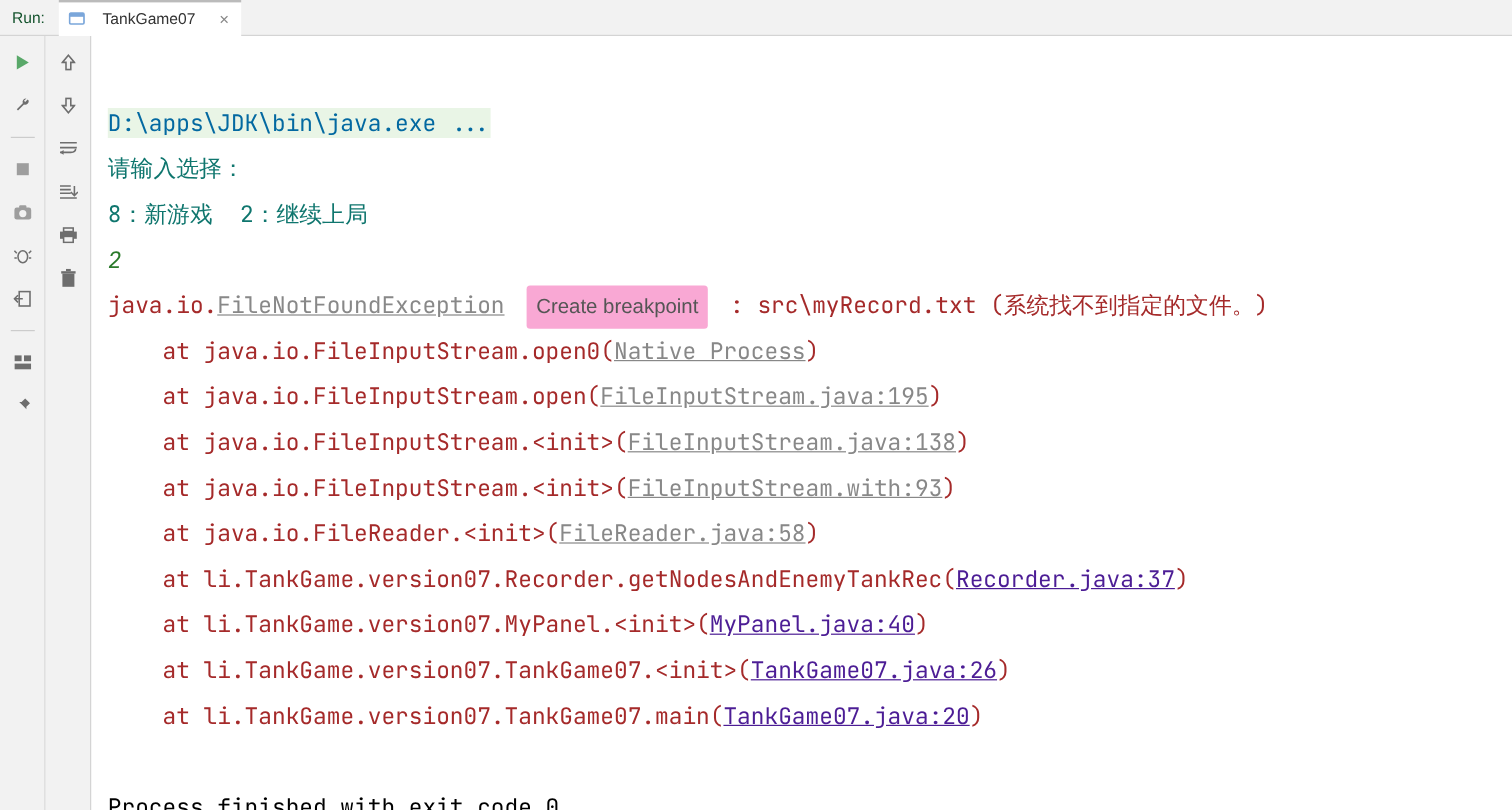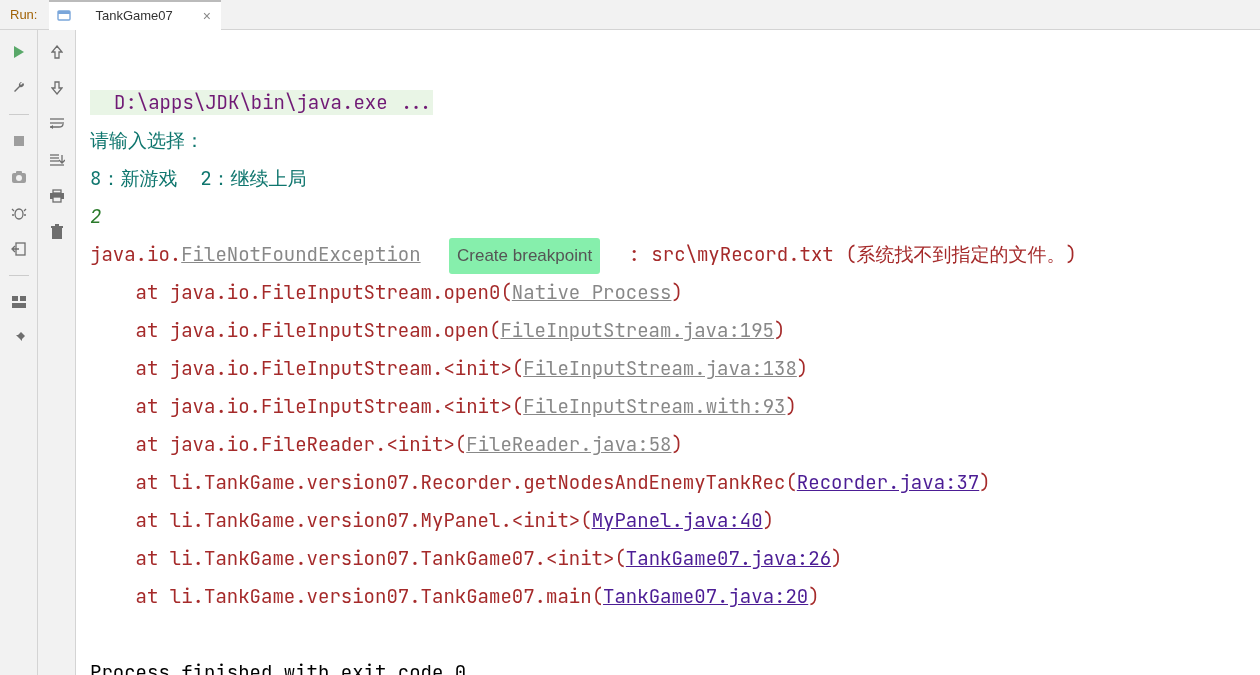--- a/index.html
+++ b/index.html
@@ -16,32 +16,32 @@
     }
     .header {
       display: flex;
       align-items: center;
       background: #f2f2f2;
       border-bottom: 1px solid #d4d4d4;
       height: 30px;
       padding-left: 10px;
     }
     .run-label {
-      color: #a16207;
+      color: #14532d;
       font-size: 13px;
       padding-right: 12px;
     }
     .tab {
       display: flex;
       align-items: center;
       background: #fff;
       border-top: 2px solid #bbb;
       padding: 4px 10px 4px 8px;
       height: 30px;
-      gap: 24px;
+      gap: 14px;
     }
     .tab-icon {
       width: 14px;
       height: 14px;
       display: flex;
       align-items: center;
       justify-content: center;
     }
     .tab-title { color: #333; }
     .tab-close {
@@ -94,47 +94,46 @@
       padding: 16px 14px;
       font-family: "JetBrains Mono", "Consolas", monospace;
       font-size: 19px;
       line-height: 2.0;
       overflow: auto;
       white-space: pre;
     }
     .cmd-line {
       background: #e9f5e6;
       display: inline;
-      color: #701a75;
-      padding-left: 24px;
+      color: #0369a1;
     }
     .plain { color: #0f766e; }
     .user-input { color: #2b7a2b; font-style: italic; }
     .exc-red { color: #a52a2a; }
     .exc-link-grey {
       color: #888;
       text-decoration: underline;
       cursor: pointer;
       margin-top: 24px;
     }
     .exc-link-blue {
       color: #4c1d95;
       text-decoration: underline;
       cursor: pointer;
     }
     .breakpoint-btn {
-      background: #86efac;
+      background: #f9a8d4;
       color: #555;
       padding: 1px 8px;
       border-radius: 3px;
       font-family: "Segoe UI", Arial, sans-serif;
       font-size: 17px;
       cursor: pointer;
       display: inline-block;
-      margin: 0 17px;
+      margin: 0 7px;
     }
     .process-line { color: #000; }
   </style>
 </head>
 <body>
 
 <div class="header">
   <span class="run-label">Run:</span>
   <div class="tab">
     <span class="tab-icon">

